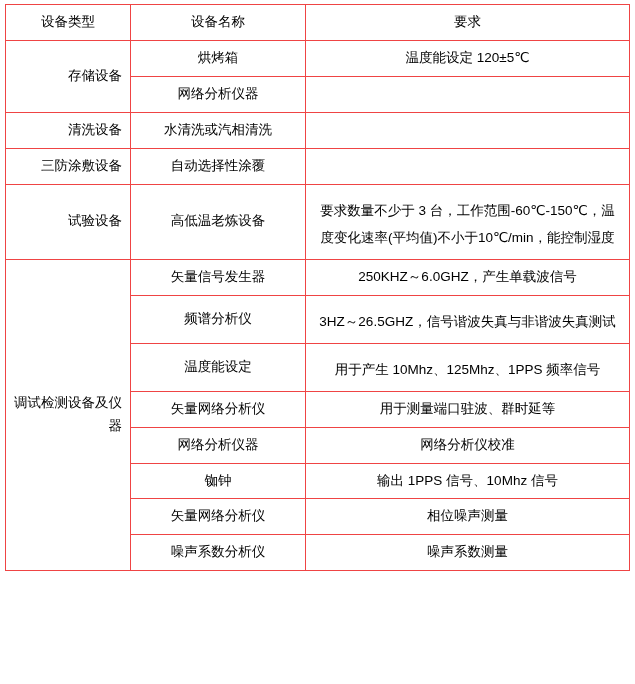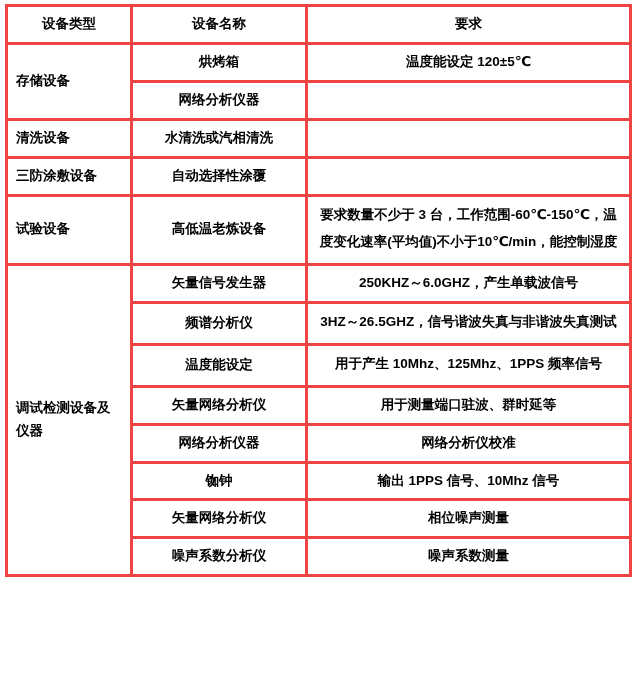--- a/index.html
+++ b/index.html
@@ -20,52 +20,52 @@
     box-sizing: border-box;
     padding: 4px 5px 0 5px;
   }
   table.equip {
     border-collapse: collapse;
     width: 624px;
     margin: 0 auto;
     table-layout: fixed;
   }
   table.equip td, table.equip th {
-    border: 3px solid #ef4444;
+    border: 1px solid #ef4444;
     padding: 6px 8px;
     vertical-align: middle;
     font-size: 13.5px;
     line-height: 1.7;
-    font-weight: bold;
+    font-weight: normal;
   }
   thead th {
     text-align: center;
     font-weight: bold;
     font-size: 14px;
     padding: 7px 8px;
   }
   .col-type { width: 125px; }
   .col-name { width: 175px; }
   .col-req  { width: 324px; }
 
   td.type-cell {
-    text-align: left;
+    text-align: right;
     vertical-align: middle;
   }
   td.name-cell {
     text-align: center;
     vertical-align: middle;
   }
   td.req-cell {
     text-align: center;
     vertical-align: middle;
   }
   td.req-cell.multiline {
     line-height: 2.0;
-    padding-top: 4px;
+    padding-top: 12px;
     padding-bottom: 8px;
   }
 </style>
 </head>
 <body>
 
 <div class="page">
   <table class="equip">
     <colgroup>
       <col class="col-type">

